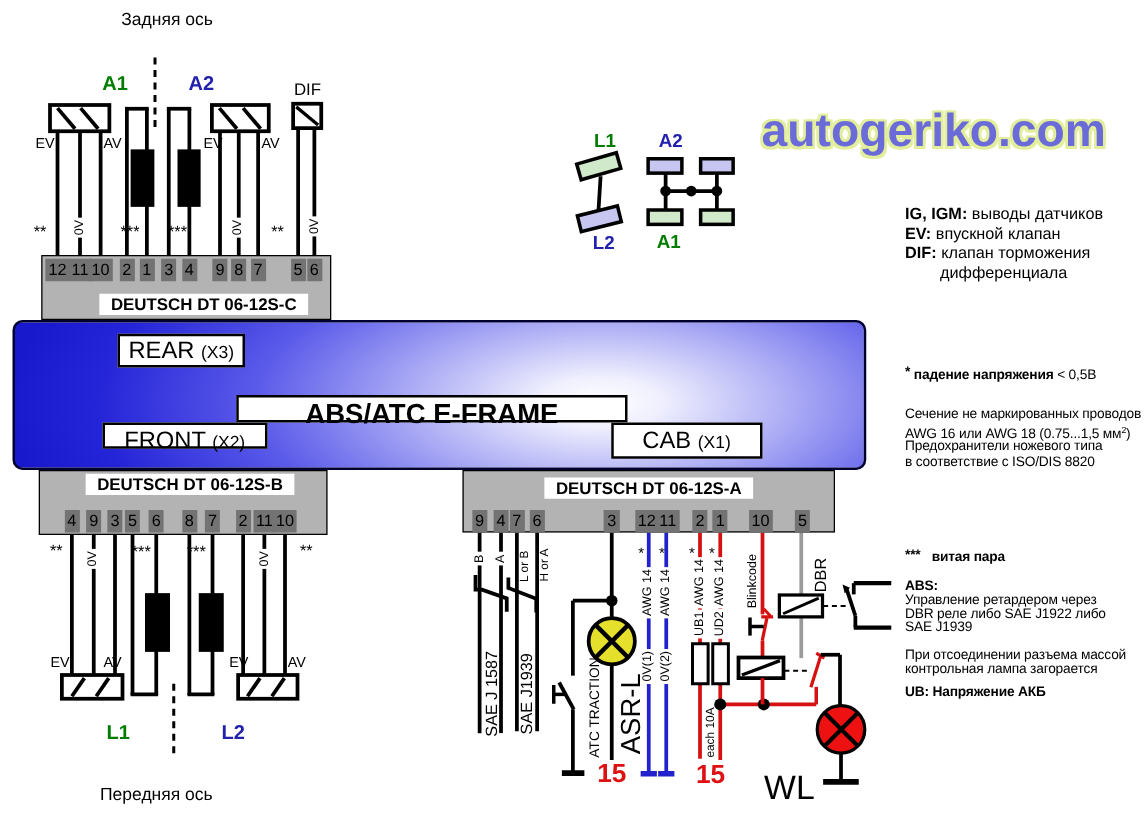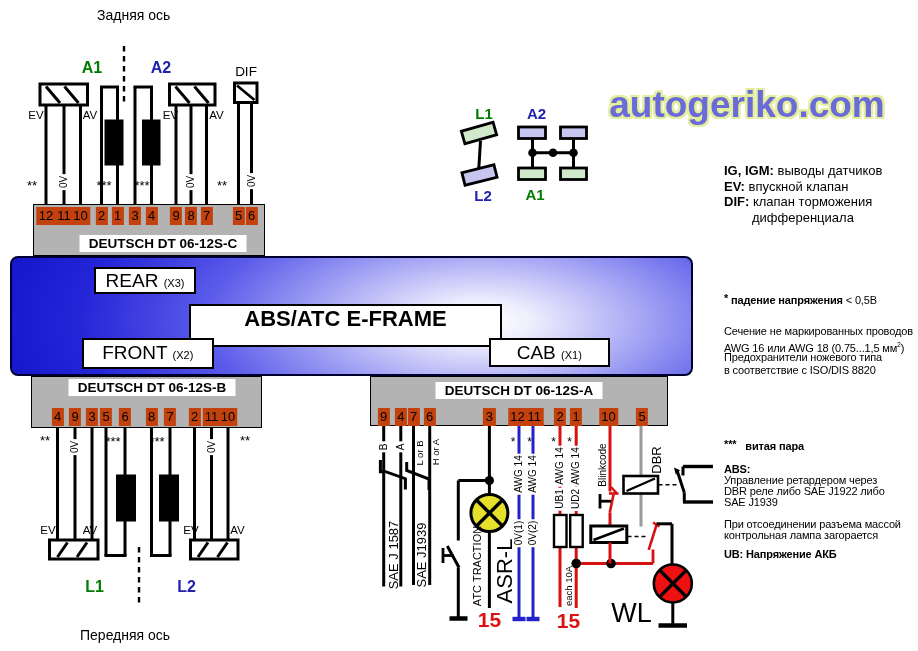--- a/index.html
+++ b/index.html
@@ -3,31 +3,31 @@
 <meta charset="utf-8">
 <style>
   html,body{margin:0;padding:0;background:#fff;}
   .stage{position:relative;width:918px;height:651px;background:#ffffff;overflow:hidden;
          font-family:"Liberation Sans",sans-serif;color:#000;}
   svg{position:absolute;left:0;top:0;}
   .t{position:absolute;white-space:nowrap;color:#000;line-height:1;}
   .tc{transform:translate(-50%,-50%);}
   .rot{transform:translate(-50%,-50%) rotate(-90deg);}
   .wbg{background:#fff;padding:0 2px;}
-  .pin{position:absolute;transform:translateX(-50%);background:#c2410c;text-align:center;
+  .pin{position:absolute;transform:translateX(-50%);background:#737373;text-align:center;
        font-size:13px;height:18px;line-height:18px;padding:0 2.5px;}
   .conn{position:absolute;background:#b3b3b3;border:1.6px solid #000;box-sizing:border-box;}
   .clabel{position:absolute;background:#fff;text-align:center;font-weight:bold;font-size:13.5px;
           transform:translateX(-50%);white-space:nowrap;padding:1px 6px;}
   .ecu{position:absolute;left:10px;top:256px;width:683px;height:120px;box-sizing:border-box;
        border:2px solid #000030;border-radius:8px;
        background:radial-gradient(70% 170% at 69% 55%, #ffffff 0%, #f0f0fe 10%, #b2b2f6 30%, #5b5bea 58%, #2424d8 85%, #1818cc 100%);}
   .ecubox{position:absolute;background:#fff;border:2.4px solid #000;box-sizing:border-box;
           text-align:center;font-size:19px;}
-  .ecubox .sub{font-size:11px;}
+  .ecubox .sub{font-size:14px;}
   .big{font-weight:bold;font-size:22px;}
   .sect{font-weight:bold;font-size:16px;}
   .green{color:#007d00;}
   .blue{color:#2121ae;}
   .red15{color:#dd1111;font-weight:bold;font-size:21px;}
   .ast{font-size:13px;letter-spacing:0px;}
   .wm{position:absolute;left:604px;top:84px;width:286px;text-align:center;
       font-size:37px;font-weight:bold;letter-spacing:0px;color:#6a6ad8;
       text-shadow:-2px -2px 0 #e3ee9d, 2px -2px 0 #e3ee9d, -2px 2px 0 #e3ee9d, 2px 2px 0 #e3ee9d,
                   -2px 0 0 #e3ee9d, 2px 0 0 #e3ee9d, 0 -2px 0 #e3ee9d, 0 2px 0 #e3ee9d, 0 0 4px #eef7c0;}
@@ -240,24 +240,24 @@
 
   <div class="conn" style="left:33px;top:204px;width:232px;height:52px;"></div>
   <div class="conn" style="left:31px;top:376px;width:231px;height:52px;"></div>
   <div class="conn" style="left:370px;top:376px;width:298px;height:50px;"></div>
 
   <div class="ecu"></div>
   <div class="ecubox" style="left:94px;top:267px;width:102px;height:27px;line-height:24px;">
     <span>REAR</span>
     <span class="sub">(X3)</span>
   </div>
-  <div class="ecubox big" style="left:189px;top:304px;width:313px;height:43px;line-height:26px;">
+  <div class="ecubox big" style="left:189px;top:316px;width:313px;height:22px;line-height:26px;">
     <span>ABS/ATC E-FRAME</span>
   </div>
-  <div class="ecubox" style="left:81.5px;top:338px;width:132.5px;height:31px;line-height:25px;">
+  <div class="ecubox" style="left:81.5px;top:338px;width:132.5px;height:21px;line-height:25px;">
     <span>FRONT</span>
     <span class="sub">(X2)</span>
   </div>
   <div class="ecubox" style="left:488.5px;top:338px;width:121.5px;height:28.5px;line-height:25px;">
     <span>CAB</span>
     <span class="sub">(X1)</span>
   </div>
 
   <div class="clabel" style="left:163px;top:235px;width:155px;">DEUTSCH DT 06-12S-C</div>
   <div class="clabel" style="left:152px;top:378.5px;width:155px;">DEUTSCH DT 06-12S-B</div>
@@ -353,21 +353,21 @@
   <span class="t rot wbg" style="left:533px;top:474px;font-size:10px;">AWG 14</span>
   <span class="t rot wbg" style="left:519px;top:532.5px;font-size:10px;">0V(1)</span>
   <span class="t rot wbg" style="left:533px;top:532.5px;font-size:10px;">0V(2)</span>
   <span class="t rot wbg" style="left:560px;top:466px;font-size:10px;">AWG 14</span>
   <span class="t rot wbg" style="left:576.2px;top:466px;font-size:10px;">AWG 14</span>
   <span class="t rot wbg" style="left:560px;top:498.5px;font-size:10px;">UB1</span>
   <span class="t rot wbg" style="left:576.2px;top:498.5px;font-size:10px;">UD2</span>
   <span class="t rot" style="left:568.5px;top:586px;font-size:9.5px;">each 10A</span>
   <span class="t rot" style="left:603px;top:465px;font-size:10px;">Blinkcode</span>
   <span class="t rot" style="left:655.5px;top:459.5px;font-size:13px;">DBR</span>
-  <span class="t tc" style="left:631.5px;top:613px;font-size:27px;">WL</span>
+  <span class="t tc" style="left:631.5px;top:631px;font-size:27px;">WL</span>
 
   <div class="wm">autogeriko.com</div>
 
   <div class="legend">
     <div><b>IG, IGM:</b> <span>выводы датчиков</span></div>
     <div><b>EV:</b> <span>впускной клапан</span></div>
     <div><b>DIF:</b> <span>клапан торможения</span></div>
     <div style="padding-left:28px;"><span>дифференциала</span></div>
   </div>
 

